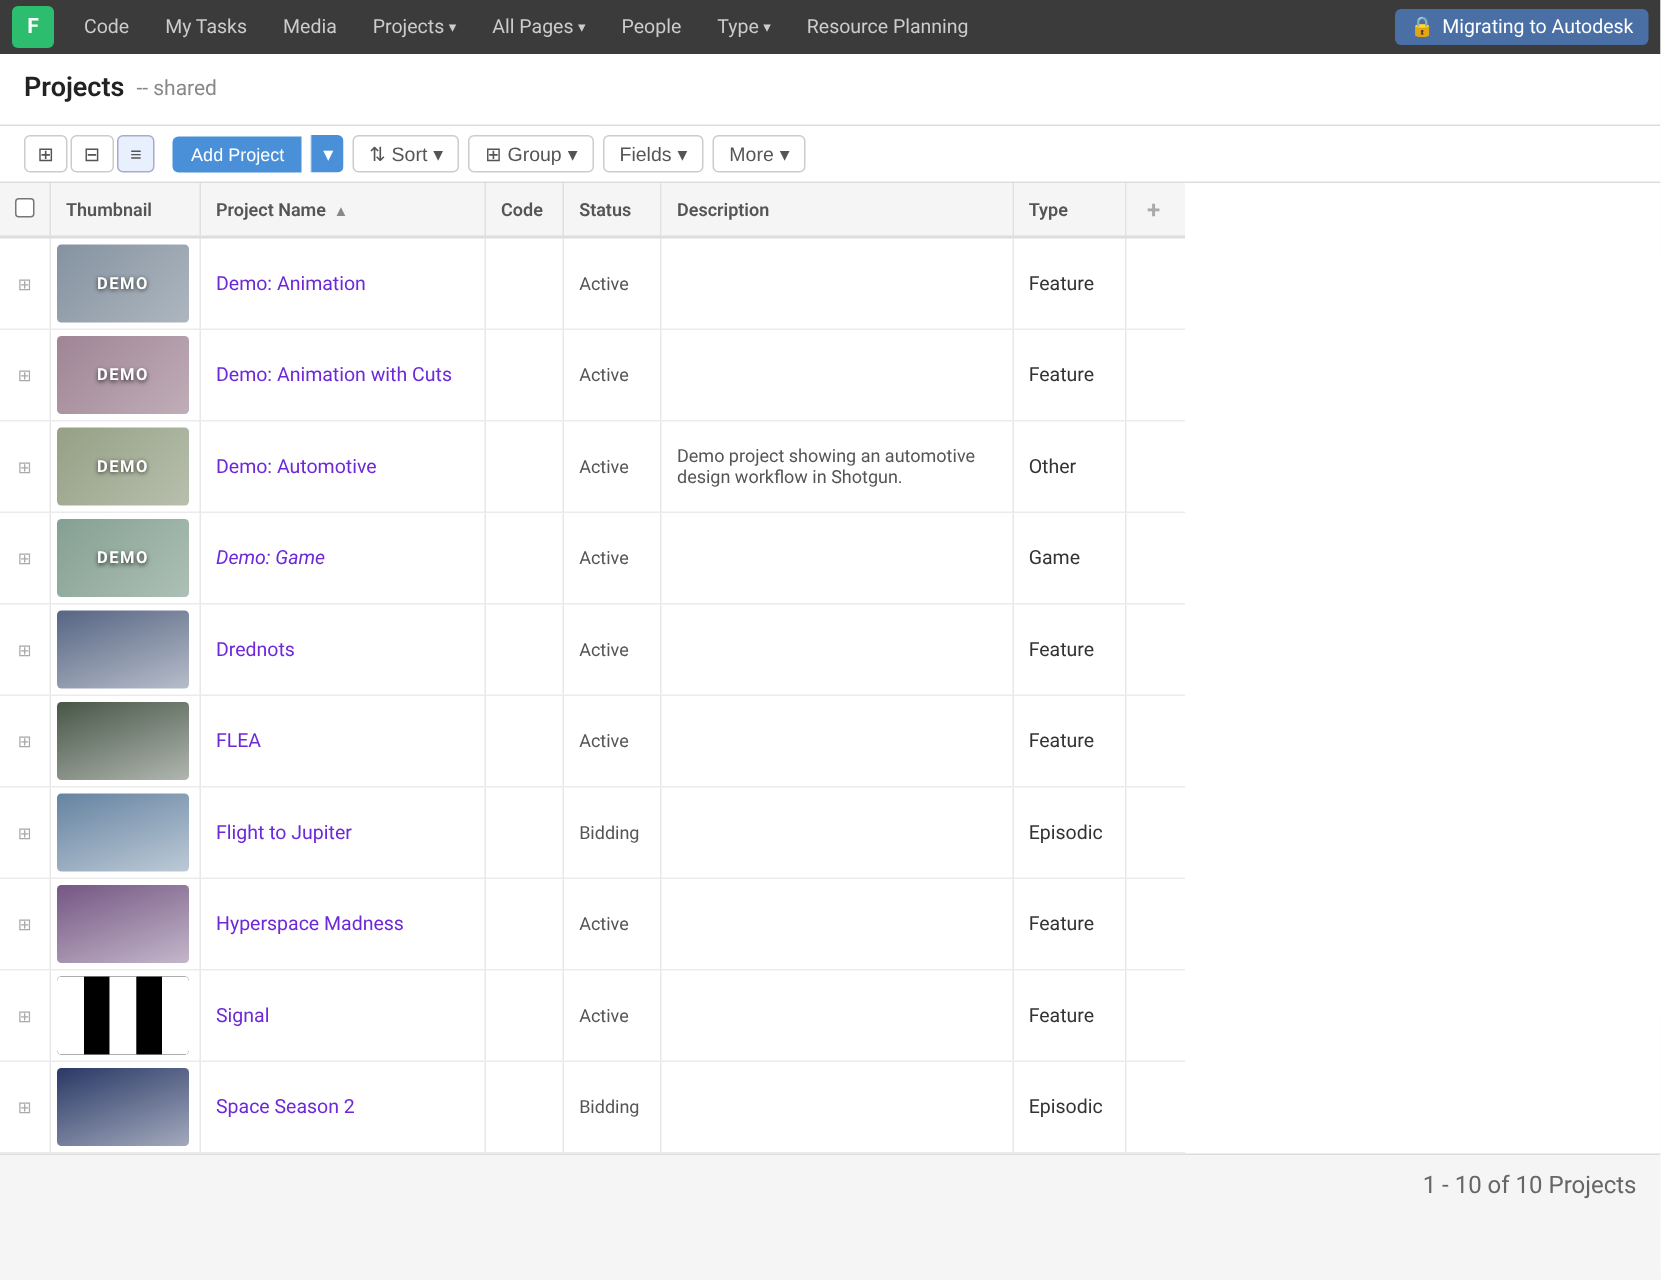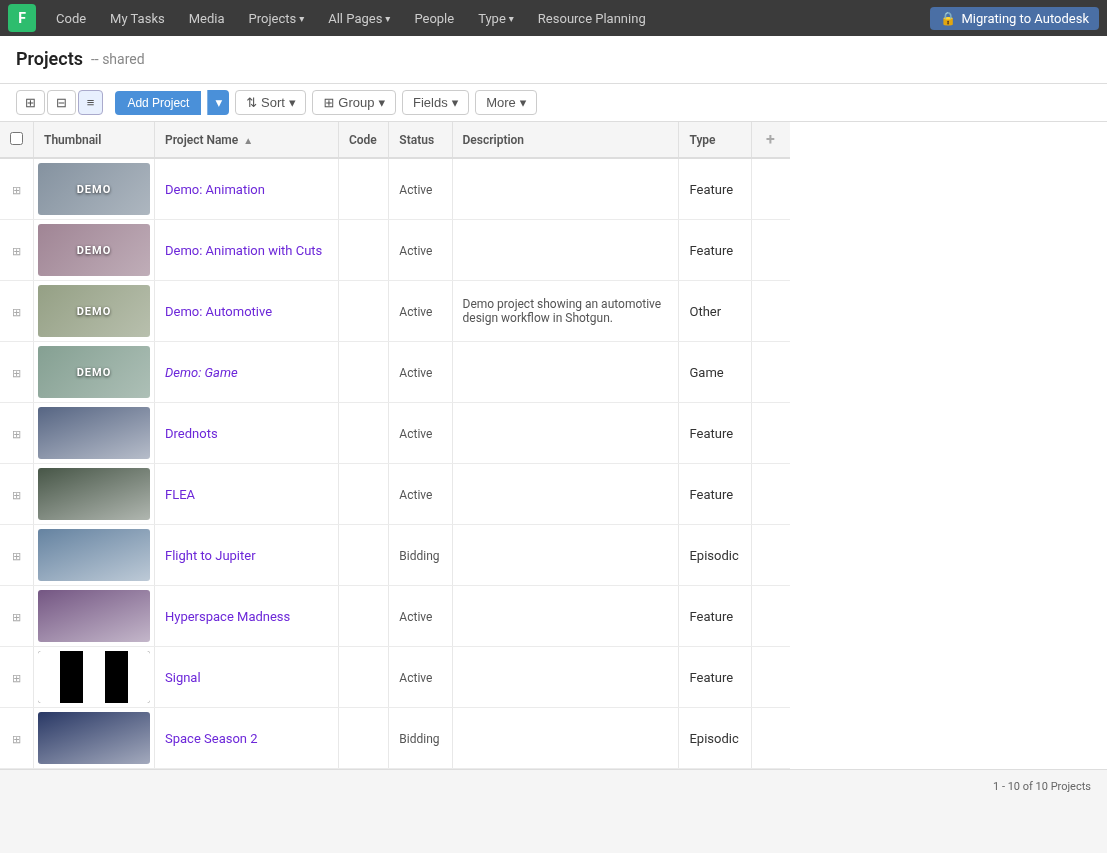--- a/index.html
+++ b/index.html
@@ -85,28 +85,28 @@
     .thumb-cell { width: 100px; padding: 4px; }
     .project-name-link { color: #6d28d9; text-decoration: none; }
     .status-badge {
       font-size: 12px; color: #555;
     }
     .col-add { cursor: pointer; color: #aaa; font-size: 16px; padding: 0 4px; }
 
     
     .page-footer {
       padding: 10px 16px; background: #f5f5f5; color: #666;
-      font-size: 11px; text-align: right; border-top: 1px solid #ddd;
+      font-size: 16px; text-align: right; border-top: 1px solid #ddd;
     }
 
     .th-sort-caret { font-size: 10px; color: #888; margin-left: 2px; }
 
     
     .thumb-wrapper {
-      width: 112px; height: 52px; border-radius: 3px; overflow: hidden;
+      width: 88px; height: 52px; border-radius: 3px; overflow: hidden;
       position: relative; display: flex; align-items: center; justify-content: center;
     }
     .thumb-demo-label {
       position: absolute; top: 50%; left: 50%; transform: translate(-50%, -50%);
       color: white; font-weight: bold; font-size: 11px; letter-spacing: 1px;
       text-shadow: 0 1px 3px rgba(0,0,0,0.7);
     }
 
     .content-area { background: #fff; }
   </style>

